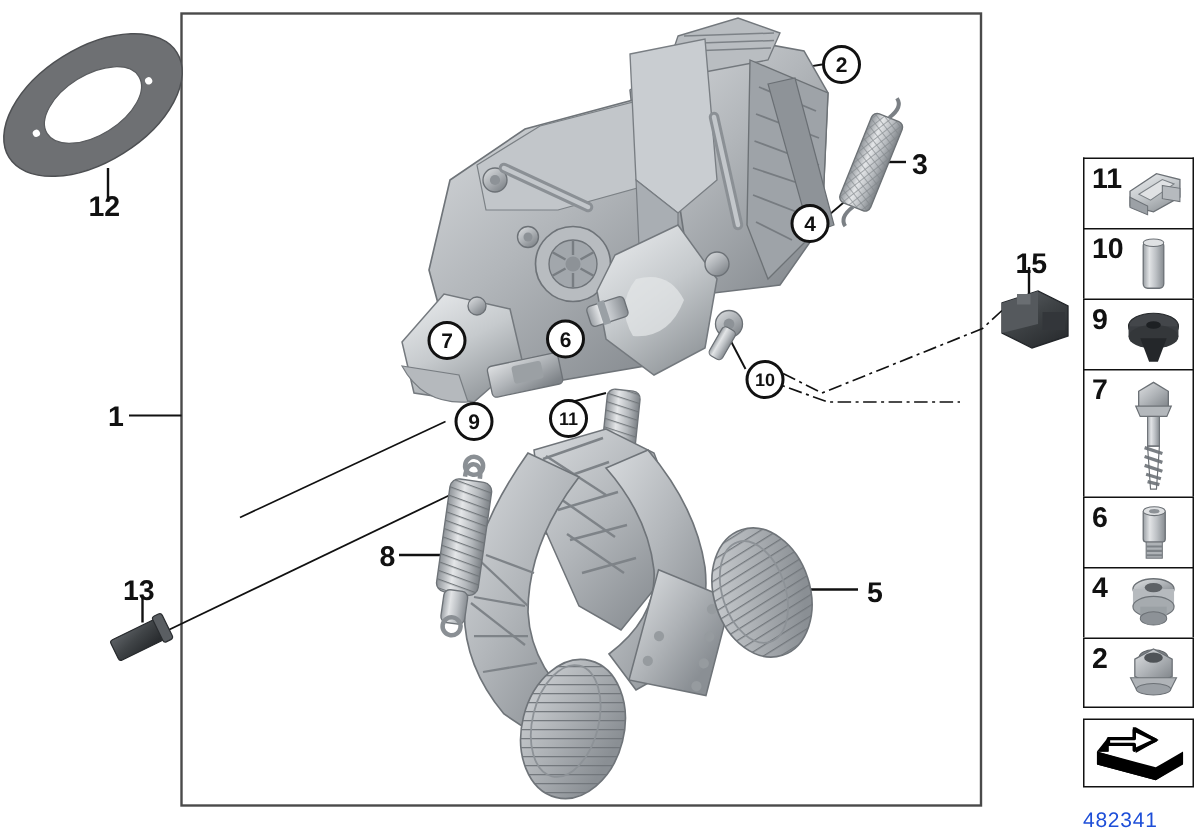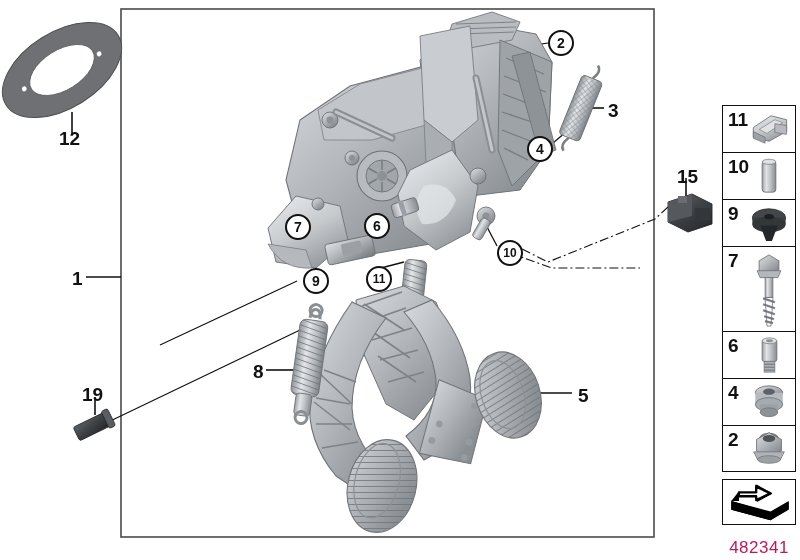--- a/index.html
+++ b/index.html
@@ -35,22 +35,22 @@
   .legend-cell.last{border-bottom:1.4px solid #111;}
   .legend-cell.tall{height:85px;}
   .legend-cell.arrowbox{height:46px;border-top:1.4px solid #111;margin-top:7px;}
   .legend-num{
     position:absolute;left:5px;top:4px;font-size:19px;font-weight:bold;color:#111;
     line-height:19px;
   }
   .legend-art{position:absolute;right:2px;top:0;width:48px;height:100%;}
   .legend-art svg{display:block;width:100%;height:100%;}
   .diagid{
-    position:absolute;left:722px;top:538px;width:74px;text-align:center;
-    font-size:17px;color:#be185d;letter-spacing:0.5px;
+    position:absolute;left:722px;top:538px;width:74px;text-align:left;
+    font-size:14px;color:#1d4ed8;letter-spacing:0.5px;
   }
 </style>
 </head>
 <body>
 
 <div id="stage">
 
   <svg class="svgroot" viewBox="0 0 800 560">
     <defs>
       <linearGradient id="gMetalV" x1="0" y1="0" x2="1" y2="0">
@@ -343,21 +343,21 @@
   <div class="callout" style="left:303px;top:268px;">9</div>
   <div class="callout" style="left:497px;top:240px;font-size:12px;">10</div>
   <div class="callout" style="left:366px;top:266px;font-size:12px;">11</div>
 
   <div class="idxnum" style="left:72px;top:269px;">1</div>
   <div class="idxnum" style="left:608px;top:101px;">3</div>
   <div class="idxnum" style="left:578px;top:386px;">5</div>
   <div class="idxnum" style="left:253px;top:362px;">8</div>
   <div class="idxnum" style="left:59px;top:129px;">12</div>
   <div class="idxnum" style="left:677px;top:167px;">15</div>
-  <div class="idxnum" style="left:82px;top:385px;">19</div>
+  <div class="idxnum" style="left:82px;top:385px;">13</div>
 
   <div class="legend">
 
     <div class="legend-cell">
       <span class="legend-num">11</span>
       <span class="legend-art">
         <svg viewBox="0 0 48 47">
           <path d="M8 22 L26 10 L42 14 L42 26 L24 36 L8 32 Z" fill="url(#gMetalL)" stroke="#6c7176" stroke-width="0.9"></path>
           <path d="M14 24 L30 14 L38 17 L22 28 Z" fill="#e0e2e4" stroke="#7b8085" stroke-width="0.7"></path>
           <path d="M8 26 L20 32 L20 38 L8 33 Z" fill="#9ca1a6" stroke="#6c7176" stroke-width="0.7"></path>

